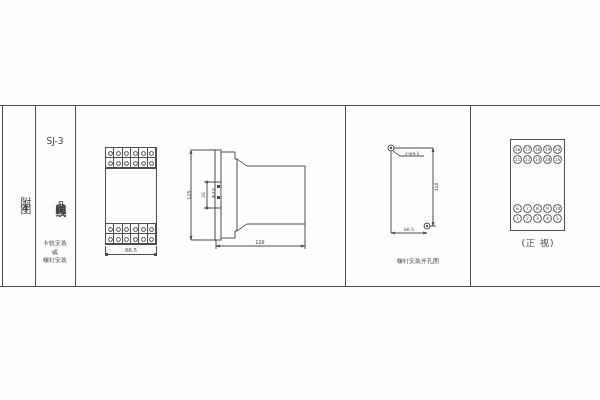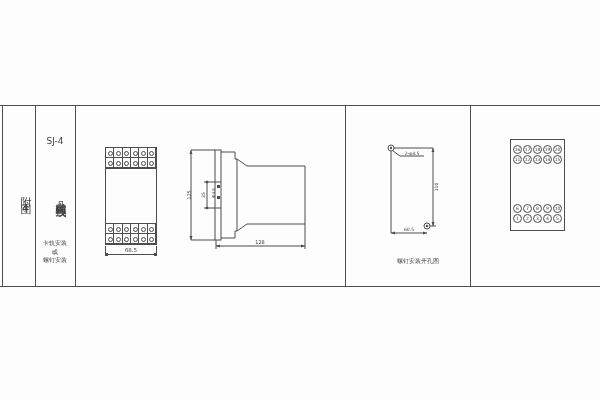--- a/index.html
+++ b/index.html
@@ -52,21 +52,21 @@
 
   <div class="ln hline" style="top:105px"></div>
   <div class="ln hline" style="top:286px"></div>
   <div class="ln vline" style="left:2px"></div>
   <div class="ln vline" style="left:35px"></div>
   <div class="ln vline" style="left:75px"></div>
   <div class="ln vline" style="left:345px"></div>
   <div class="ln vline" style="left:470px"></div>
 
   <div id="fig-label" class="vtext">附图4</div>
-  <div id="model-label">SJ-4</div>
+  <div id="model-label">SJ-3</div>
   <div id="type-label" class="vtext">凸出式前接线</div>
   <div class="mnote" style="top:239px">卡轨安装</div>
   <div class="mnote" style="top:248px">或</div>
   <div class="mnote" style="top:256px">螺钉安装</div>
 
   <div id="front-view">
     <div class="fv-grid top">
         <span class="g-cell">
           <i class="g-dot"></i>
         </span>
@@ -235,14 +235,15 @@
         </div>
         <div class="t-row">
           <span class="t-circle">1</span>
           <span class="t-circle">2</span>
           <span class="t-circle">3</span>
           <span class="t-circle">4</span>
           <span class="t-circle">5</span>
         </div>
       </div>
   </div>
+  <div id="terminal-caption">(正 视)</div>
 
 </div>
 
 </body></html>

